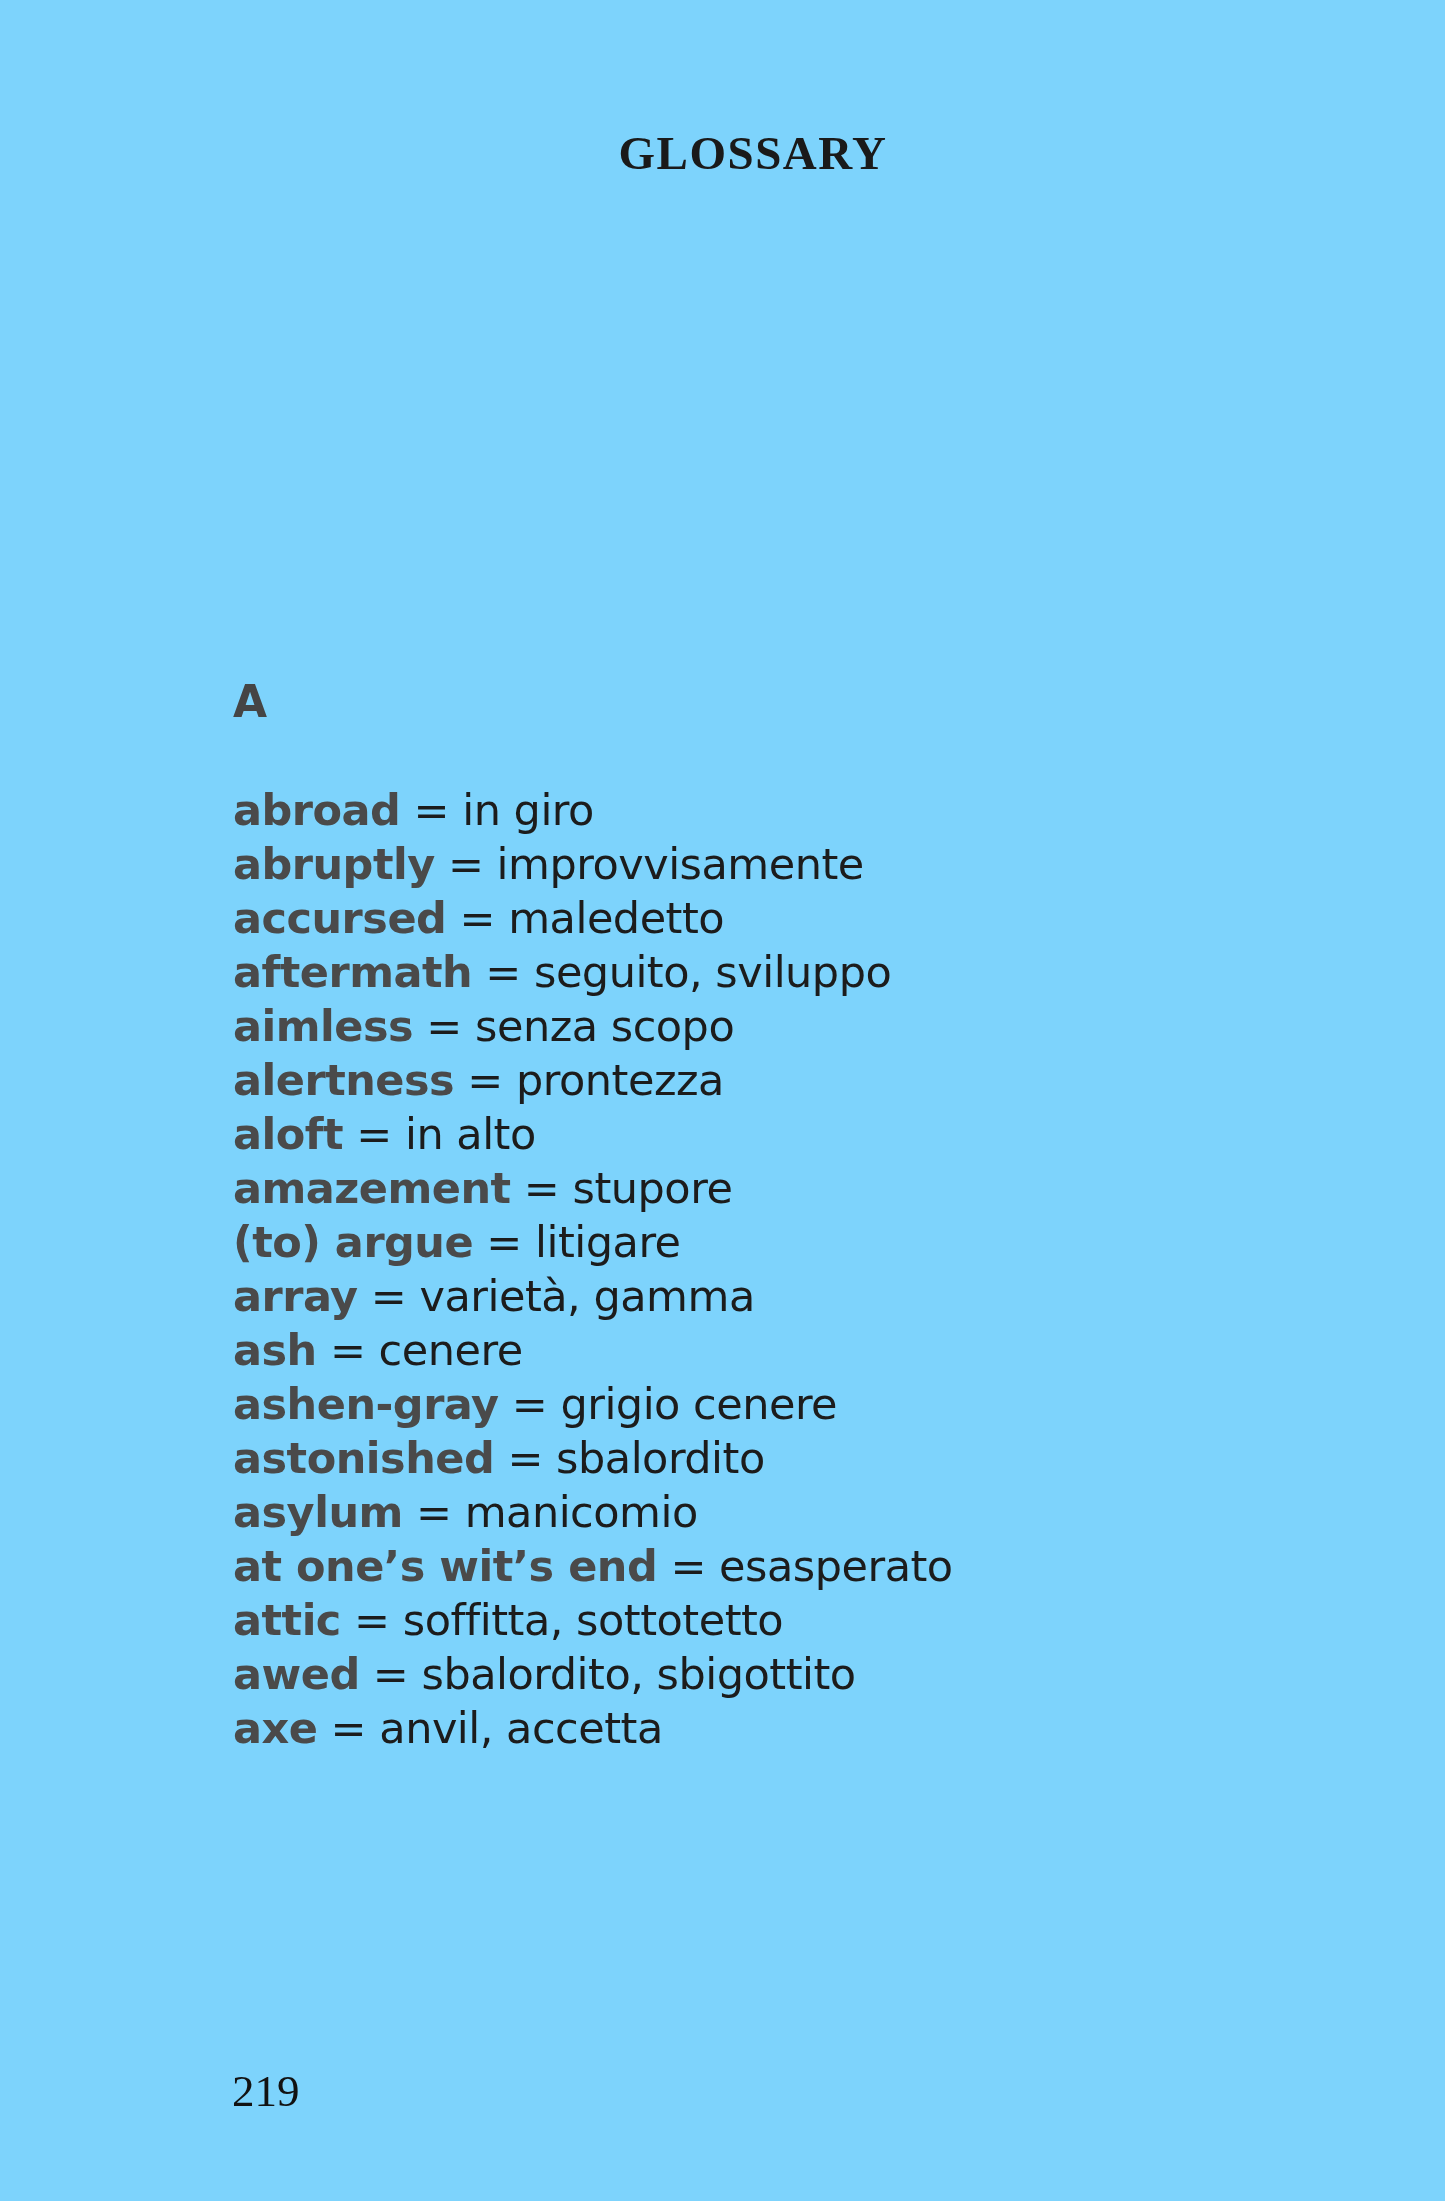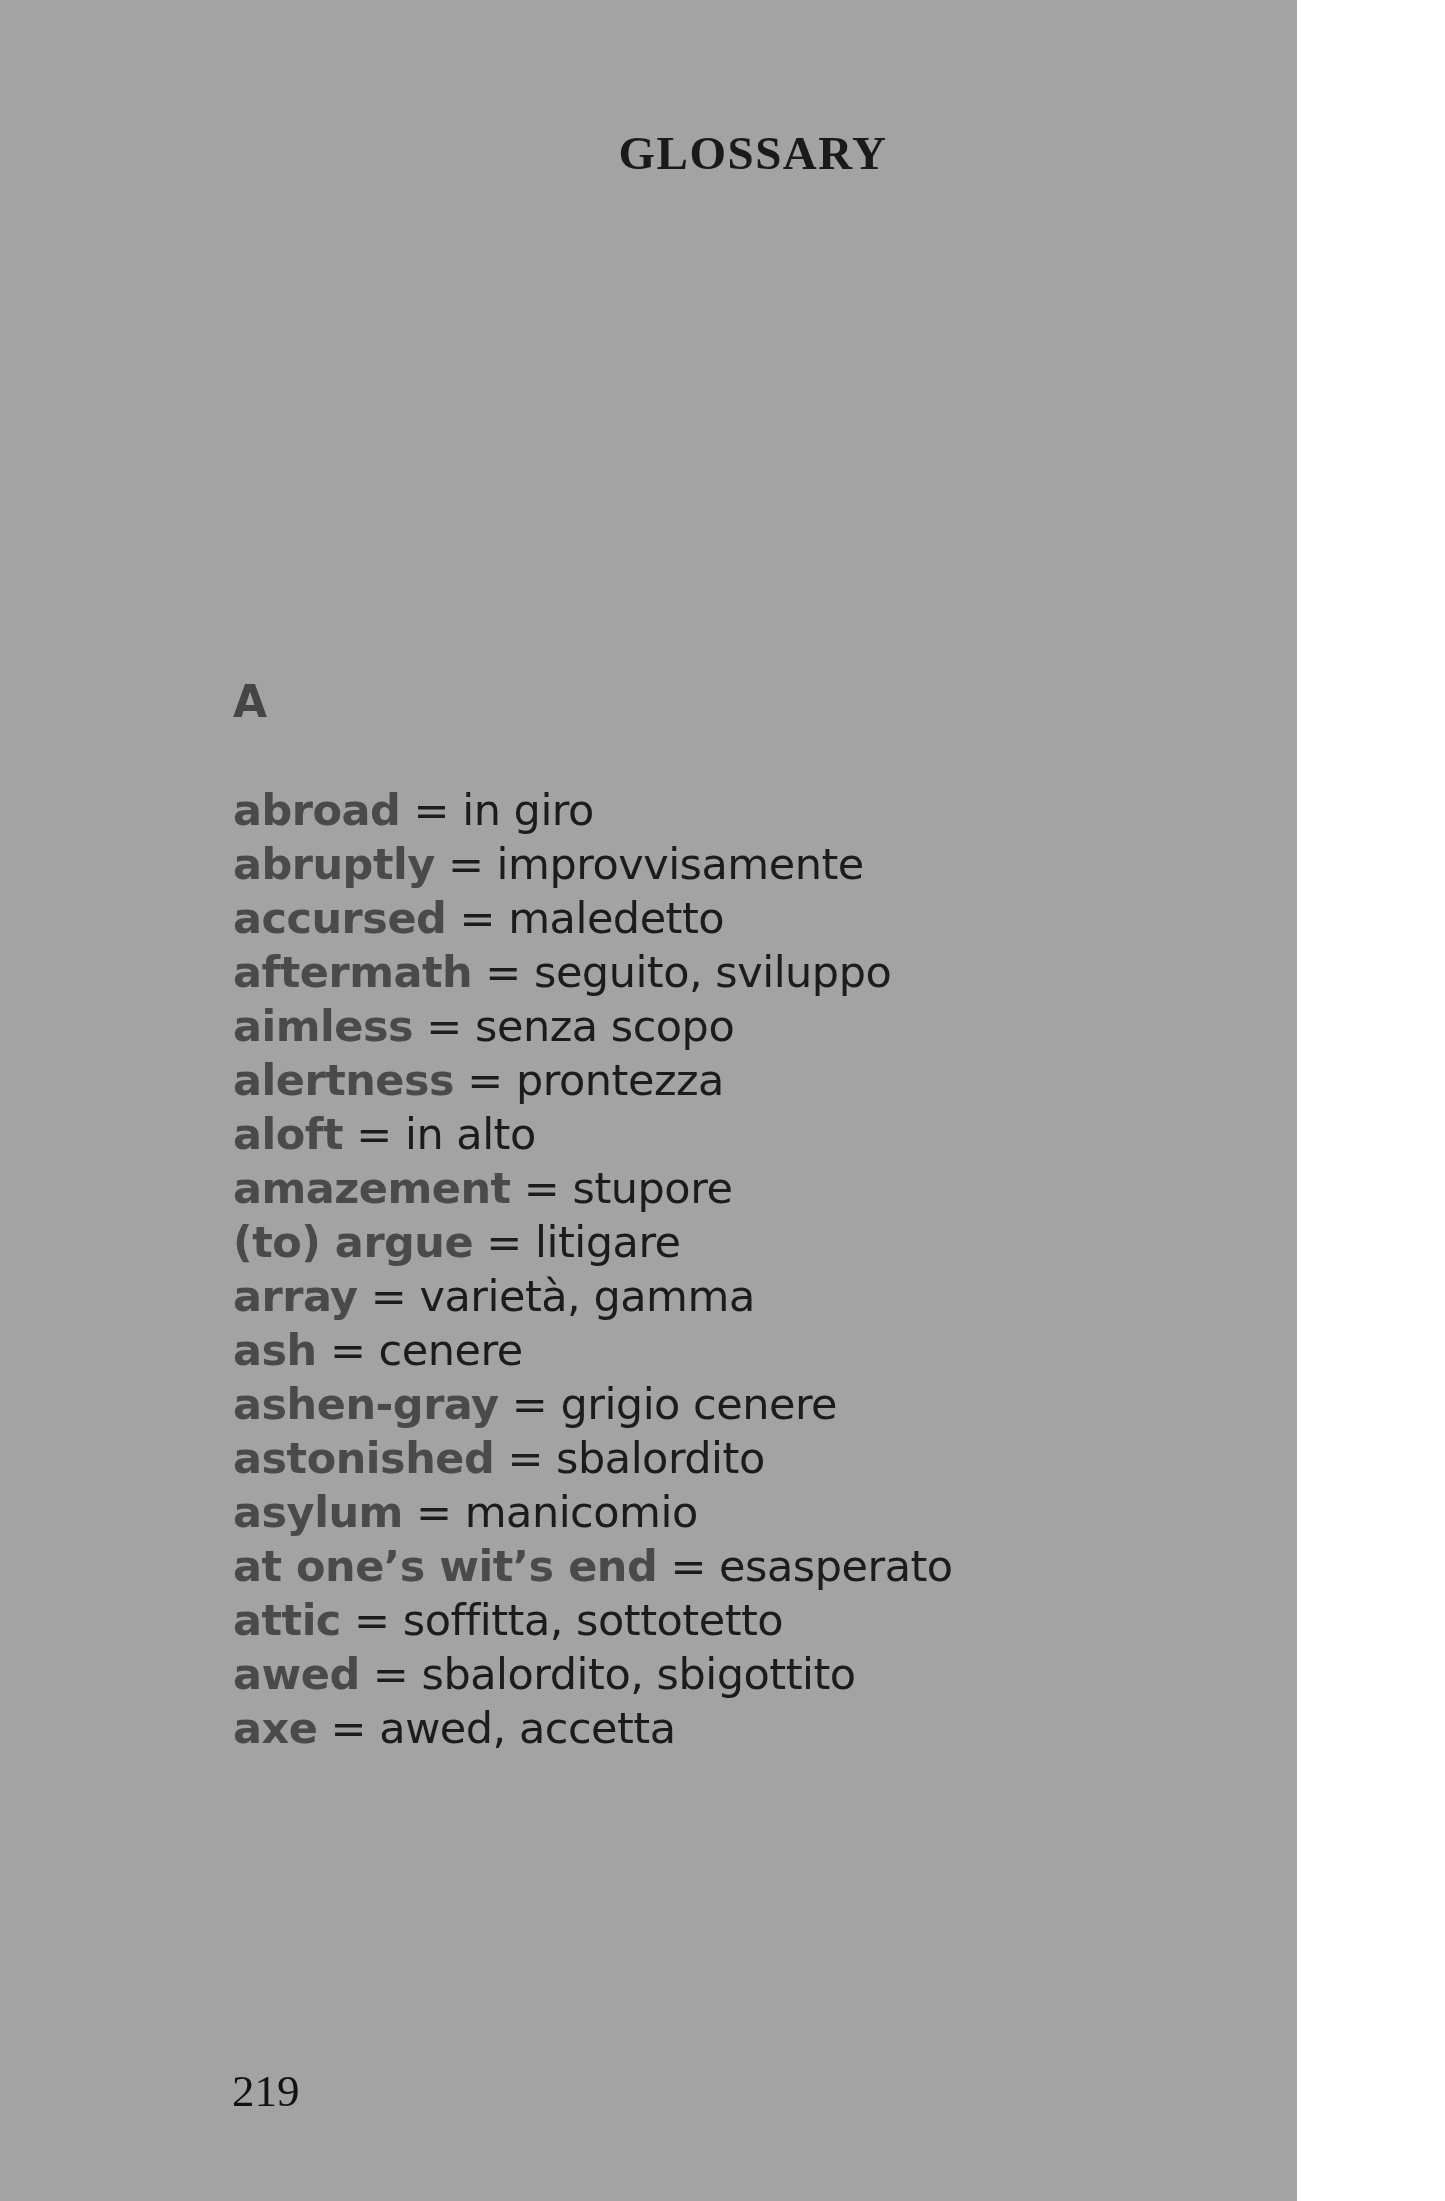--- a/index.html
+++ b/index.html
@@ -2,23 +2,23 @@
 <html><head>
 <meta charset="utf-8">
 <style>
   html, body {
     margin: 0;
     padding: 0;
     background: #ffffff;
   }
   .page {
     position: relative;
-    width: 1297px;
+    width: 1445px;
     height: 2201px;
-    background: #a3a3a3;
+    background: #7dd3fc;
     overflow: hidden;
     font-family: "DejaVu Sans", sans-serif;
   }
   .title {
     position: absolute;
     top: 126px;
     left: 232px;
     width: 1042px;
     margin: 0;
     text-align: center;
@@ -93,18 +93,18 @@
       <div class="entry"><span class="term">amazement</span><span class="sep"> = </span><span class="translation">stupore</span></div>
       <div class="entry"><span class="term">(to) argue</span><span class="sep"> = </span><span class="translation">litigare</span></div>
       <div class="entry"><span class="term">array</span><span class="sep"> = </span><span class="translation">varietà, gamma</span></div>
       <div class="entry"><span class="term">ash</span><span class="sep"> = </span><span class="translation">cenere</span></div>
       <div class="entry"><span class="term">ashen-gray</span><span class="sep"> = </span><span class="translation">grigio cenere</span></div>
       <div class="entry"><span class="term">astonished</span><span class="sep"> = </span><span class="translation">sbalordito</span></div>
       <div class="entry"><span class="term">asylum</span><span class="sep"> = </span><span class="translation">manicomio</span></div>
       <div class="entry"><span class="term">at one’s wit’s end</span><span class="sep"> = </span><span class="translation">esasperato</span></div>
       <div class="entry"><span class="term">attic</span><span class="sep"> = </span><span class="translation">soffitta, sottotetto</span></div>
       <div class="entry"><span class="term">awed</span><span class="sep"> = </span><span class="translation">sbalordito, sbigottito</span></div>
-      <div class="entry"><span class="term">axe</span><span class="sep"> = </span><span class="translation">awed, accetta</span></div>
+      <div class="entry"><span class="term">axe</span><span class="sep"> = </span><span class="translation">anvil, accetta</span></div>
     </div>
 
   <div class="page-number">219</div>
 
 </div>
 
 </body></html>

